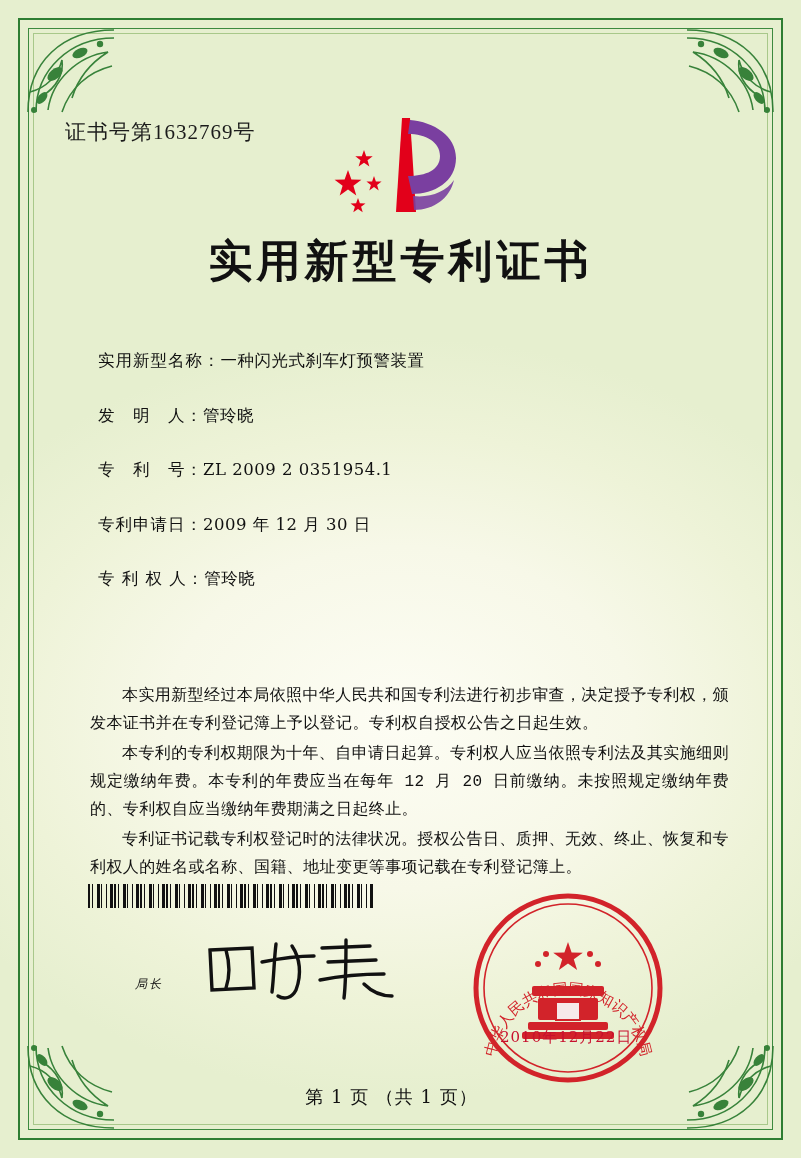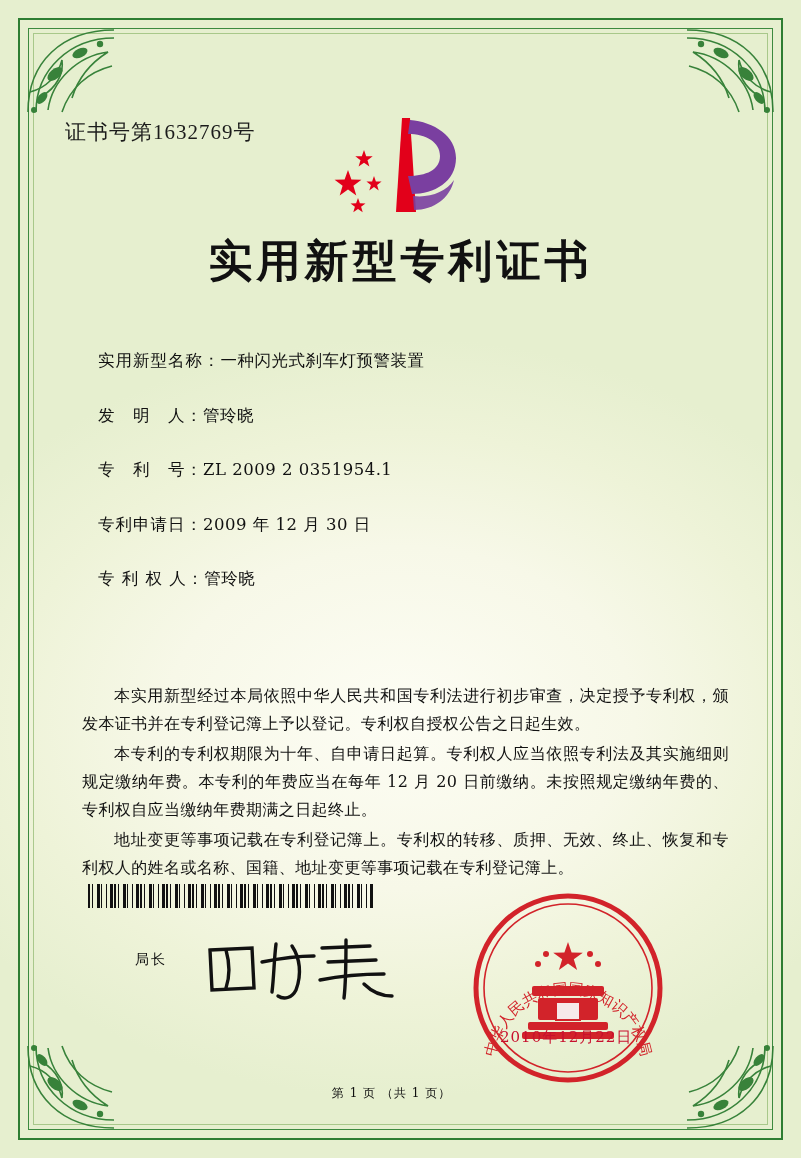--- a/index.html
+++ b/index.html
@@ -91,39 +91,39 @@
   .field .val{letter-spacing:.5px;}
 
   .paras{
     position:absolute;left:82px;top:682px;right:72px;
     font-family:"DejaVu Serif","Liberation Serif",serif;
     font-size:16px;
     line-height:28px;
     color:#111;
     text-align:justify;
   }
-  .para{text-indent:2em;margin:0 0 2px 0;letter-spacing:.4px;}
+  .para{text-indent:2em;margin:0 0 2px 8px;letter-spacing:.4px;font-family:Liberation Mono, monospace;}
 
   
   .barcode{
     position:absolute;left:88px;top:884px;width:286px;height:24px;
     background:
       repeating-linear-gradient(90deg,
         #111 0 2px, transparent 2px 4px,
         #111 4px 5px, transparent 5px 9px,
         #111 9px 12px, transparent 12px 13px,
         #111 13px 14px, transparent 14px 18px,
         #111 18px 19px, transparent 19px 22px,
         #111 22px 25px, transparent 25px 26px);
   }
 
   .director{
-    position:absolute;left:135px;top:951px;
-    font-family:"DejaVu Serif","Liberation Serif",serif;
-    font-size:14px;color:#111;letter-spacing:2px;
+    position:absolute;left:135px;top:976px;
+    font-family:"DejaVu Serif","Liberation Serif",serif;
+    font-size:12px;color:#111;letter-spacing:2px;font-style:italic;
   }
   .signature{
     position:absolute;left:196px;top:930px;width:210px;height:80px;
   }
   .signature svg{width:100%;height:100%;display:block;}
 
   
   .seal-main{
     position:absolute;left:470px;top:890px;width:196px;height:196px;
   }
@@ -132,21 +132,21 @@
   .seal-date{
     position:absolute;left:500px;top:1028px;
     font-family:"DejaVu Serif","Liberation Serif",serif;
     font-size:15px;color:#c8102e;letter-spacing:1px;
   }
 
   .footer{
     position:absolute;left:0;right:18px;top:1085px;
     text-align:center;
     font-family:"DejaVu Serif","Liberation Serif",serif;
-    font-size:12px;color:#111;letter-spacing:1px;
+    font-size:18px;color:#111;letter-spacing:1px;
   }
 </style>
 </head>
 <body>
 
 <div class="page">
 
   <div class="frame-outer"></div>
   <div class="frame-inner"></div>
   <div class="frame-hair"></div>
@@ -262,21 +262,21 @@
         <span class="lbl">专利申请日：</span><span class="val">2009 年 12 月 30 日</span>
       </div>
       <div class="field">
         <span class="lbl">专 利 权 人：</span><span class="val">管玲晓</span>
       </div>
     </div>
 
     <div class="paras">
       <p class="para">本实用新型经过本局依照中华人民共和国专利法进行初步审查，决定授予专利权，颁发本证书并在专利登记簿上予以登记。专利权自授权公告之日起生效。</p>
       <p class="para">本专利的专利权期限为十年、自申请日起算。专利权人应当依照专利法及其实施细则规定缴纳年费。本专利的年费应当在每年 12 月 20 日前缴纳。未按照规定缴纳年费的、专利权自应当缴纳年费期满之日起终止。</p>
-      <p class="para">地址变更等事项记载在专利登记簿上。专利权的转移、质押、无效、终止、恢复和专利权人的姓名或名称、国籍、地址变更等事项记载在专利登记簿上。</p>
+      <p class="para">专利证书记载专利权登记时的法律状况。授权公告日、质押、无效、终止、恢复和专利权人的姓名或名称、国籍、地址变更等事项记载在专利登记簿上。</p>
     </div>
 
     <div class="barcode"></div>
 
     <div class="director">局长</div>
 
     <div class="signature">
       <svg viewBox="0 0 210 80">
         <g fill="none" stroke="#111" stroke-width="3.4" stroke-linecap="round">
           <path d="M14 20 L56 18 L58 58 L16 60 Z"></path>

